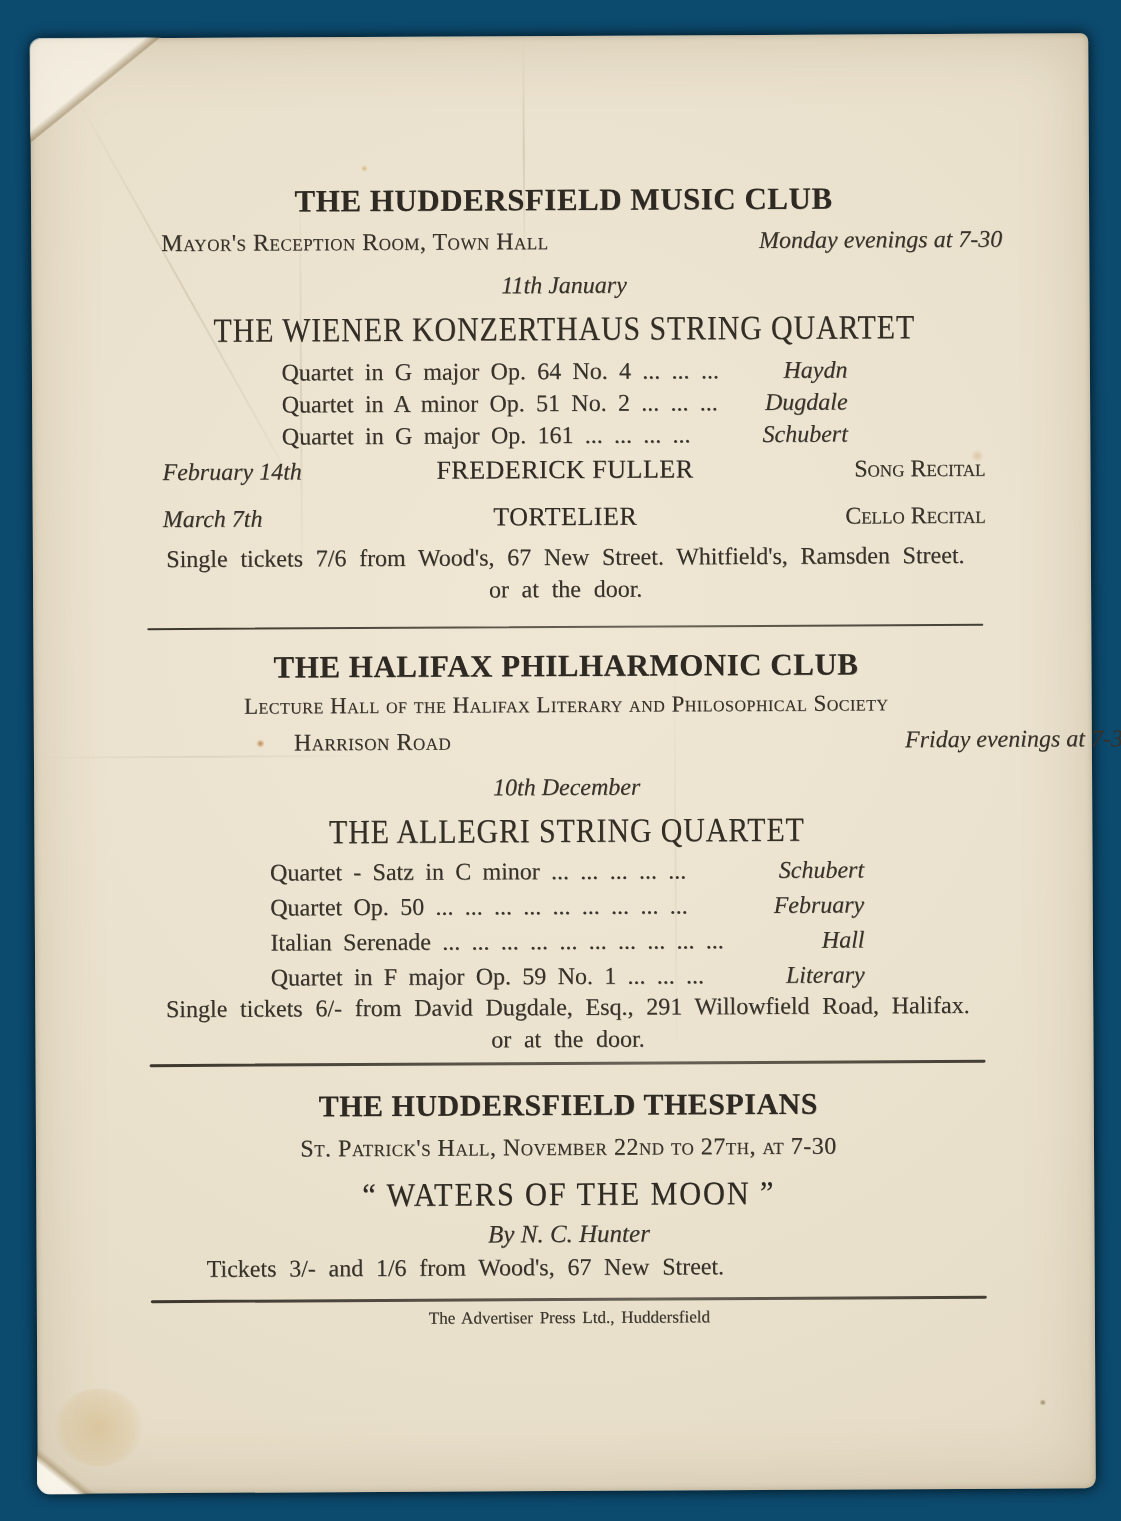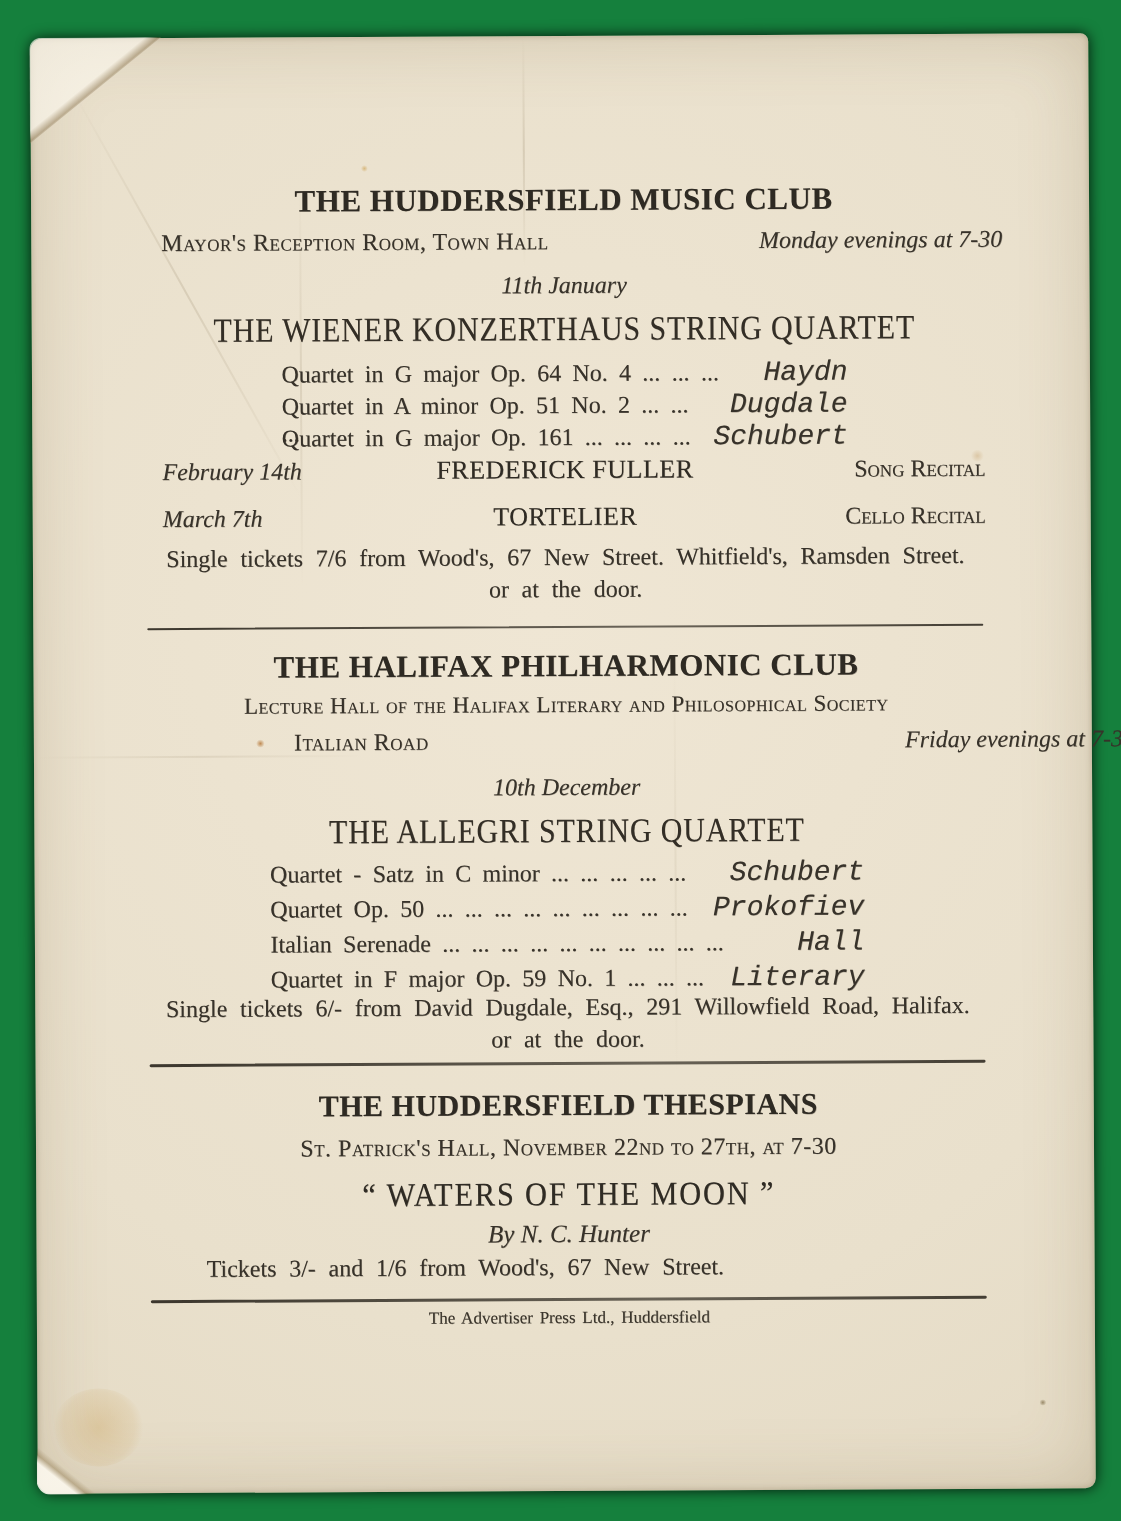--- a/index.html
+++ b/index.html
@@ -3,21 +3,21 @@
 <meta charset="utf-8">
 <style>
   html, body { margin:0; padding:0; }
   body {
     width:1121px; height:1521px;
     background:#0b0907;
     overflow:hidden;
     position:relative;
     font-family:"Liberation Serif", serif;
   }
-  .stage { position:absolute; inset:0; background:#15803d; }
+  .stage { position:absolute; inset:0; background:#0c4a6e; }
 
   .paper {
     position:absolute; left:34px; top:36px; width:1058px; height:1455px;
     background: radial-gradient(ellipse 120% 90% at 48% 40%,
                  #efe6d4 0%, #e9e0cc 55%, #e4dac4 82%, #dbcfb5 100%);
     border-radius:12px 8px 10px 14px;
     box-shadow: inset 0 0 70px rgba(120,95,55,0.22),
                 inset 0 0 6px rgba(80,60,30,0.28),
                 0 0 14px rgba(0,0,0,0.85);
     transform: rotate(-0.3deg);
@@ -59,21 +59,21 @@
   .it { font-style:italic; font-size:24px; }
   .body-line { font-size:24px; }
 
   .split { display:flex; justify-content:space-between; align-items:baseline; }
   .venue-row1 { padding-left:18px; }
   .venue-row2 { padding:0 140px 0 148px; }
 
   .prog { position:absolute; left:50%; transform:translateX(-50%); }
   .prog-row { display:flex; justify-content:space-between; align-items:baseline; }
   .prog .work { font-size:24px; word-spacing:0.22em; }
-  .prog .composer { font-style:italic; font-size:28px; padding-left:14px;font-family:Liberation Mono, monospace; }
+  .prog .composer { font-style:italic; font-size:24px; padding-left:14px; }
   .prog1 { width:566px; } .prog1 .prog-row { height:32px; }
   .prog2 { width:594px; } .prog2 .prog-row { height:35px; }
 
   .event-row { display:grid; grid-template-columns:230px 1fr 230px; align-items:baseline; }
   .event-date { font-style:italic; font-size:24px; padding-left:18px; text-align:left; }
   .event-artist { font-size:26px; letter-spacing:0.5px; text-align:center; color:#2f2b24; }
   .event-type { font-variant:small-caps; font-size:24px; text-align:right; }
 
   .rule { position:absolute; left:2px; width:836px; height:2px;
           background:linear-gradient(to right, rgba(50,45,36,0.95), rgba(50,45,36,0.7) 60%, rgba(50,45,36,0.9));
@@ -144,36 +144,36 @@
       <div class="blk center body-line ws nowrap ink-soft" style="top:508px">Single tickets 7/6 from Wood's, 67 New Street. Whitfield's, Ramsden Street.</div>
       <div class="blk center body-line ws ink-soft" style="top:540px">or at the door.</div>
 
       <div class="rule" style="top:590px"></div>
 
       <div class="blk center h-bold ink-soft" style="top:612px">THE HALIFAX PHILHARMONIC CLUB</div>
 
       <div class="blk center sc nowrap ink-soft" style="top:656px; font-size:23px;">Lecture Hall of the Halifax Literary and Philosophical Society</div>
 
       <div class="blk split venue-row2" style="top:692px">
-        <span class="sc ink-soft">Italian Road</span>
+        <span class="sc ink-soft">Harrison Road</span>
         <span class="it ink-soft">Friday evenings at 7-30</span>
       </div>
 
       <div class="blk center it ink-soft" style="top:738px">10th December</div>
 
       <div class="blk center h-large ink-soft" style="top:776px">THE ALLEGRI STRING QUARTET</div>
 
       <div class="prog prog2" style="top:822px">
         <div class="prog-row">
           <span class="work ink-soft">Quartet - Satz in C minor ... ... ... ... ...</span>
           <span class="composer ink-soft">Schubert</span>
         </div>
         <div class="prog-row">
           <span class="work ink-soft">Quartet Op. 50 ... ... ... ... ... ... ... ... ...</span>
-          <span class="composer ink-soft">Prokofiev</span>
+          <span class="composer ink-soft">February</span>
         </div>
         <div class="prog-row">
           <span class="work ink-soft">Italian Serenade ... ... ... ... ... ... ... ... ... ...</span>
           <span class="composer ink-soft">Hall</span>
         </div>
         <div class="prog-row">
           <span class="work ink-soft">Quartet in F major Op. 59 No. 1 ... ... ...</span>
           <span class="composer ink-soft">Literary</span>
         </div>
       </div>

